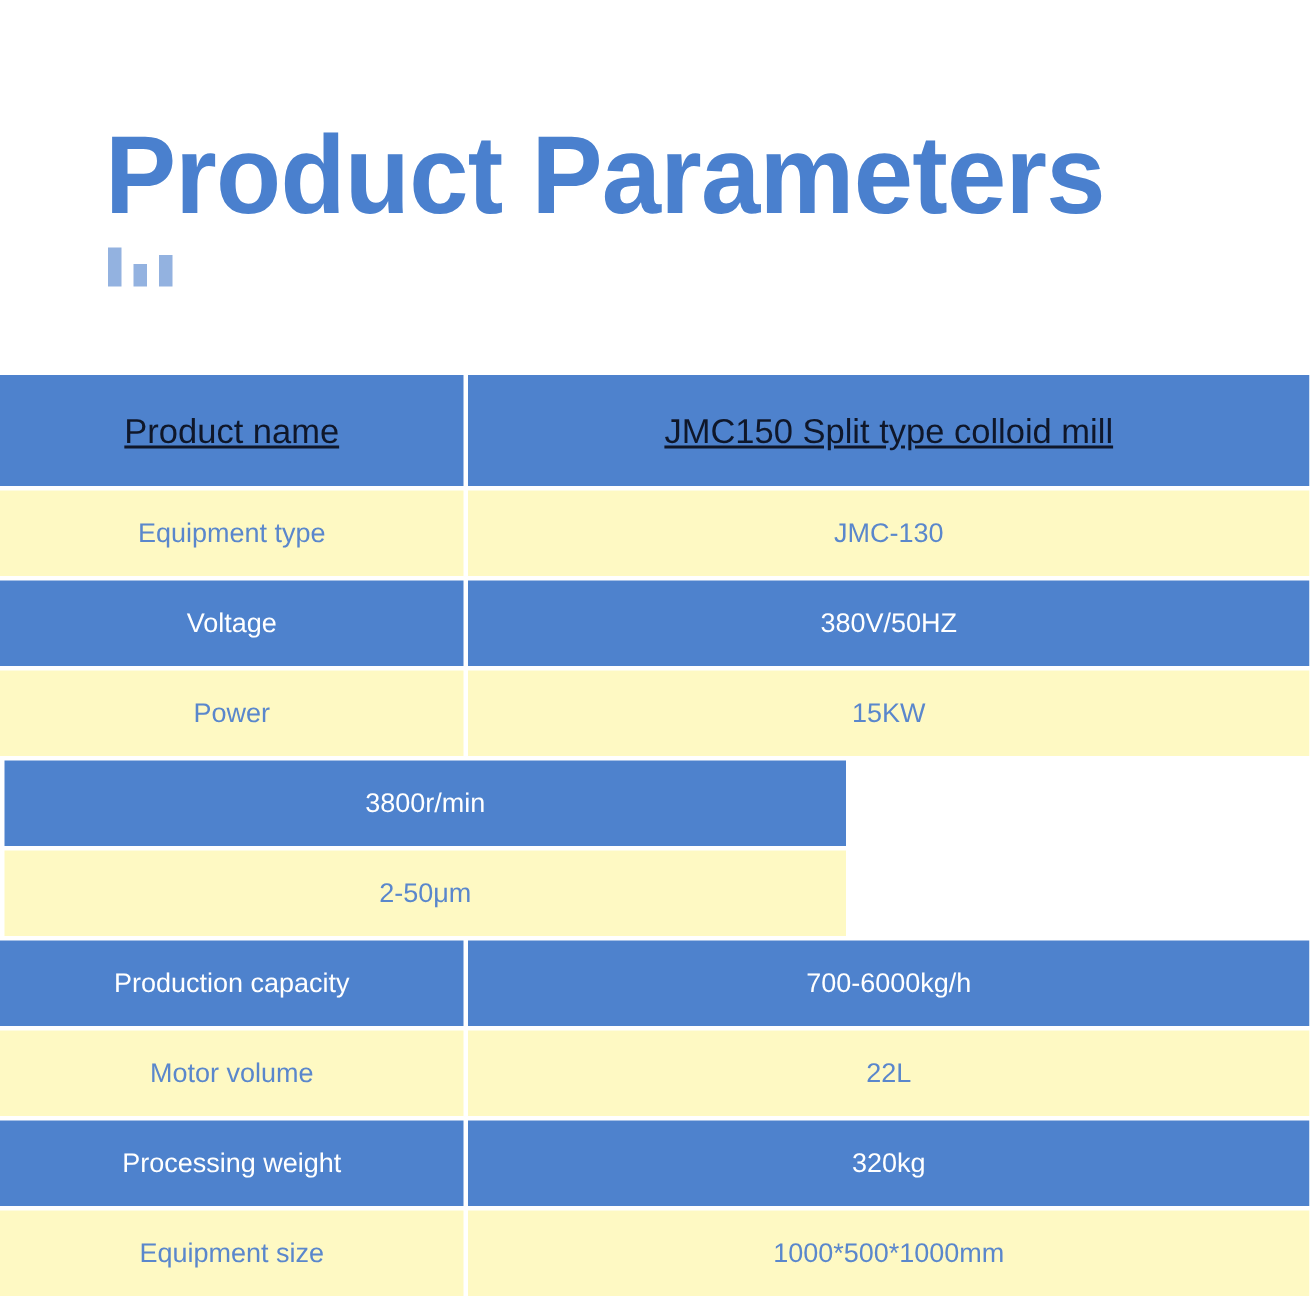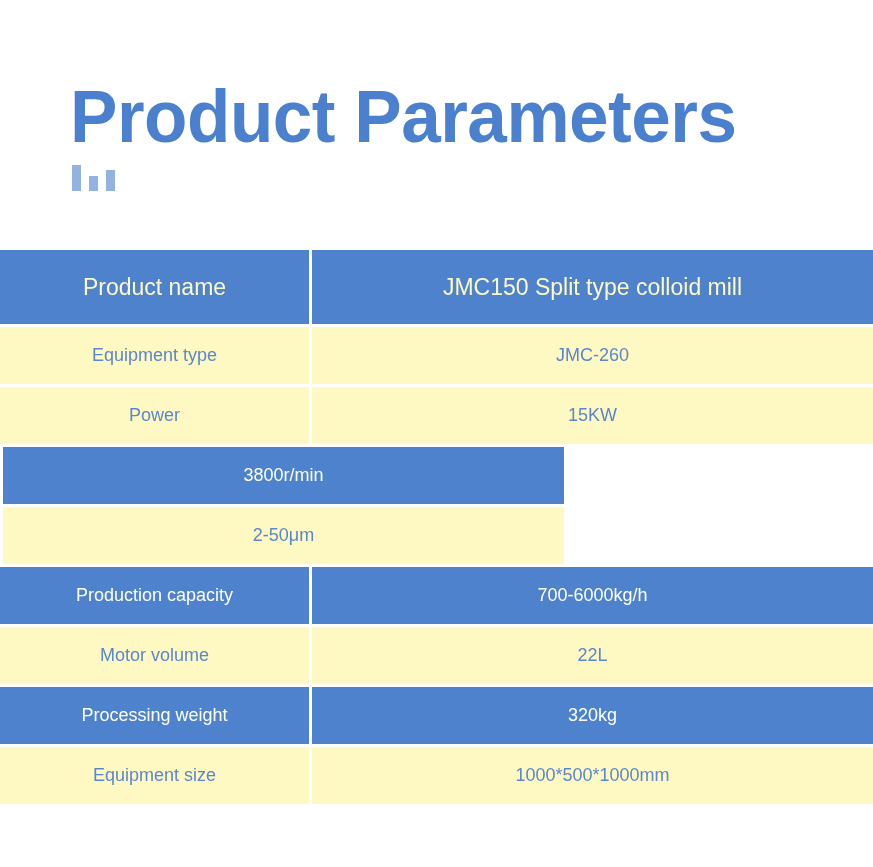--- a/index.html
+++ b/index.html
@@ -89,23 +89,24 @@
     background: #e8e8e8;
     color: #5a87cc;
   }
 
   .row-header {
     height: 74px;
     margin-bottom: 3px;
   }
   .row-header .cell {
     background: #4e82cd;
-    color: #fef9c3;
+    color: #0f172a;
     font-size: 23px;
     font-weight: normal;
+    text-decoration: underline;
   }
 </style>
 <style>.page-title{color:#4a80ce;}.bar{background:#93b2e0;}.row-blue .cell,.row-header .cell{background:#4e82cd;}.row-gray .cell{background:#fef9c3;color:#5a87cc;}</style></head>
 <body>
 
 <div class="title-block">
   <div class="page-title">Product Parameters</div>
 
   <div class="bars">
     <span class="bar bar-1" style="height: 26px;"></span>
@@ -114,21 +115,25 @@
   </div>
 </div>
 
 <div class="param-table" id="param-table">
   <div class="row row-header">
     <div class="cell cell-label">Product name</div>
     <div class="cell cell-value">JMC150 Split type colloid mill</div>
   </div>
 <div class="row row-gray">
       <div class="cell cell-label">Equipment type</div>
-      <div class="cell cell-value">JMC-260</div>
+      <div class="cell cell-value">JMC-130</div>
+    </div>
+    <div class="row row-blue">
+      <div class="cell cell-label">Voltage</div>
+      <div class="cell cell-value">380V/50HZ</div>
     </div>
     <div class="row row-gray">
       <div class="cell cell-label">Power</div>
       <div class="cell cell-value">15KW</div>
     </div>
     <div class="row row-blue">
       <div class="cell cell-value">3800r/min</div>
     </div>
     <div class="row row-gray">
       <div class="cell cell-value">2-50μm</div>

